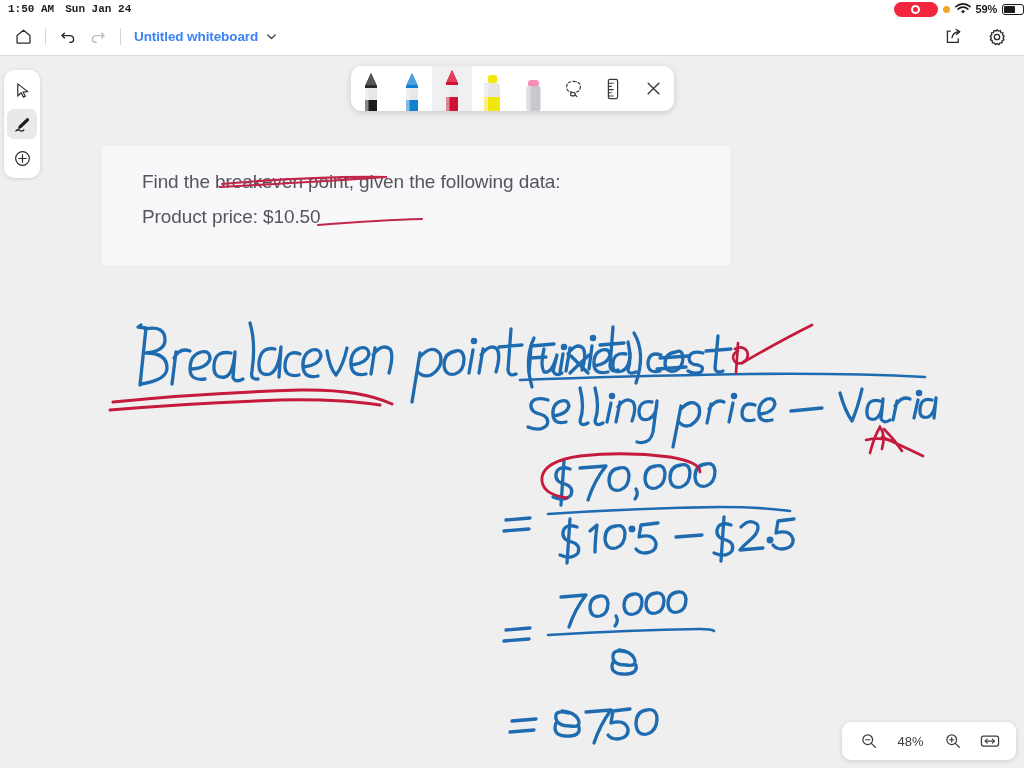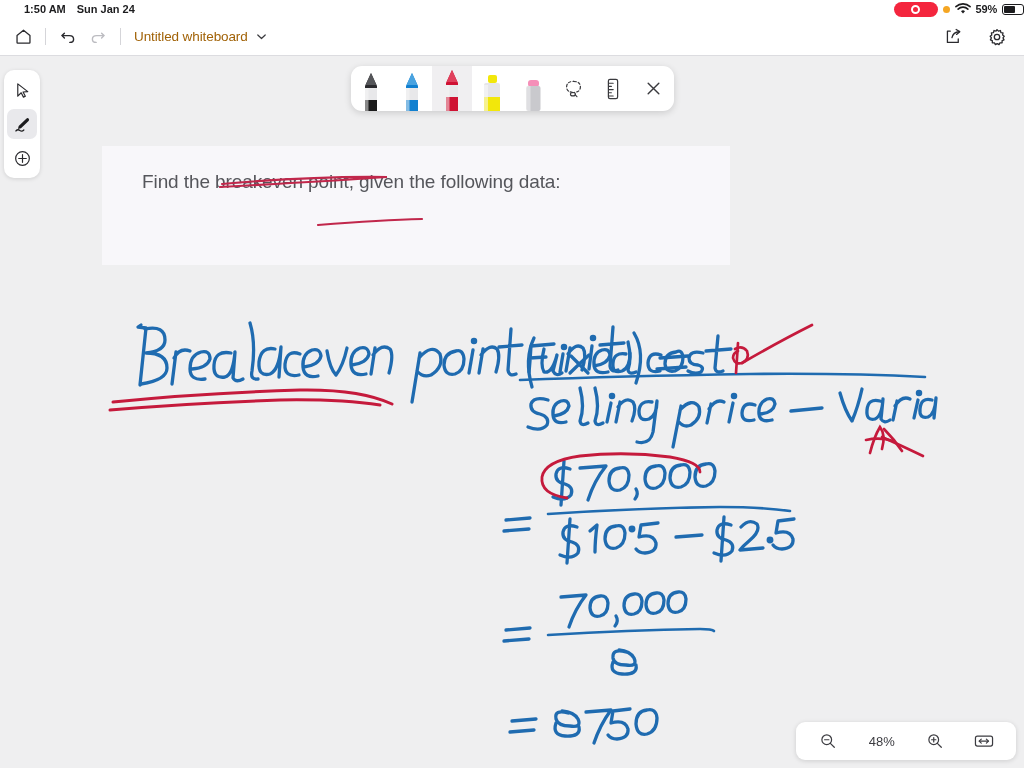--- a/index.html
+++ b/index.html
@@ -11,21 +11,21 @@
   }
   #app { position: relative; width: 1024px; height: 768px; }
 
   
   .statusbar {
     position: absolute; top: 0; left: 0; width: 1024px; height: 18px;
     background: #ffffff;
     display: flex; align-items: center;
     font-size: 11px; font-weight: bold; color: #1c1c1e;
   }
-  .sb-left { display: flex; align-items: center; gap: 11px; padding-left: 24px; }
+  .sb-left { display: flex; align-items: center; gap: 11px; padding-left: 8px; font-family: Liberation Mono, monospace; }
   .sb-right { margin-left: auto; display: flex; align-items: center; gap: 5px; }
   .rec-pill {
     background: #f4263e; border-radius: 9px;
     width: 44px; height: 15px;
     display: flex; align-items: center; justify-content: center;
   }
   .rec-ring {
     width: 9px; height: 9px; border-radius: 50%;
     border: 2px solid #ffffff; background: #f4263e;
   }
@@ -47,21 +47,21 @@
     background: #ffffff;
     border-bottom: 1px solid #dcdce0;
     display: flex; align-items: center;
   }
   .tb-btn {
     width: 30px; height: 30px; display: flex; align-items: center; justify-content: center;
     cursor: pointer; border-radius: 6px;
   }
   .tb-sep { width: 1px; height: 17px; background: #d5d5d9; margin: 0 7px; }
   .doc-title {
-    font-size: 13.5px; font-weight: normal; color: #a16207;
+    font-size: 13.5px; font-weight: bold; color: #3b82f6;
     margin-left: 6px; letter-spacing: -0.1px; cursor: pointer;
   }
   .chev { margin-left: 7px; cursor: pointer; display: flex; align-items: center; }
   .tb-right { margin-left: auto; display: flex; align-items: center; gap: 14px; padding-right: 12px; }
 
   
   .leftrail {
     position: absolute; left: 4px; top: 70px;
     width: 36px;
     background: #ffffff;
@@ -111,21 +111,21 @@
     white-space: nowrap; letter-spacing: -0.1px;
   }
   .latex { font-family: "Liberation Serif", serif; font-style: italic; font-size: 21px; }
   .tb-underline { position: absolute; pointer-events: none; }
 
   svg.ink { position: absolute; left: 0; top: 0; width: 1024px; height: 711px; pointer-events: none; }
 
   
   .zoombar {
     position: absolute; right: 8px; bottom: 8px;
-    height: 38px; width: 220px;
+    height: 38px; width: 174px;
     background: #ffffff; border-radius: 9px;
     box-shadow: 0 1px 5px rgba(0,0,0,0.14);
     display: flex; align-items: center; justify-content: space-around;
     padding: 4px 8px;
   }
   .zoom-btn { width: 30px; height: 30px; display: flex; align-items: center; justify-content: center; cursor: pointer; }
   .zoom-val { font-size: 13px; color: #3c3c41; min-width: 40px; text-align: center; }
 </style>
 </head>
 <body>
@@ -200,20 +200,21 @@
           </g>
         </svg>
       </div>
     </div>
   </div>
 
   <div class="canvas">
 
     <div class="textbox">
       <div class="tline">Find the breakeven point, given the following data:</div>
+      <div class="tline">Product price: $10.50</div>
 
       <svg class="tb-underline" style="left:0;top:0;width:628px;height:119px">
         <path d="M120 38 Q210 30 285 31 Q230 35 118 41" fill="none" stroke="#c1274b" stroke-width="2.1" stroke-linecap="round"></path>
         <path d="M216 79 Q280 74 320 73" fill="none" stroke="#c1274b" stroke-width="2.2" stroke-linecap="round"></path>
       </svg>
     </div>
 
     <svg class="ink" viewBox="0 0 1024 711">
 
       <g fill="none" stroke="#1f6bb0" stroke-width="3.3" stroke-linecap="round" stroke-linejoin="round">

